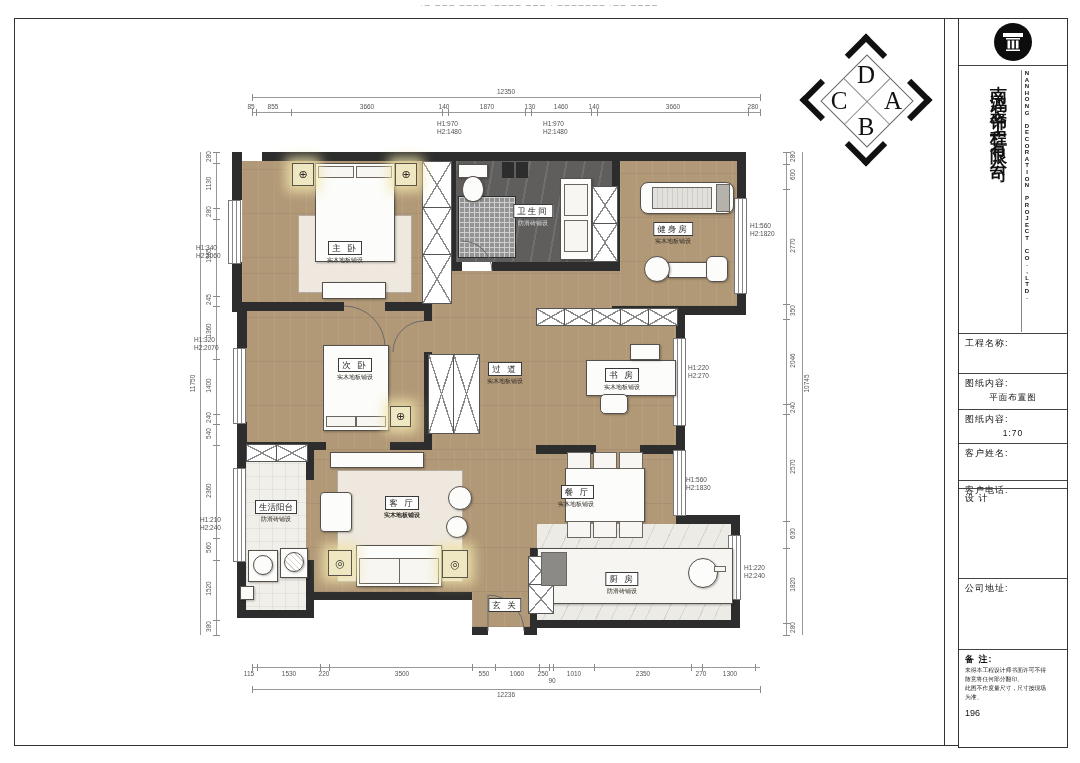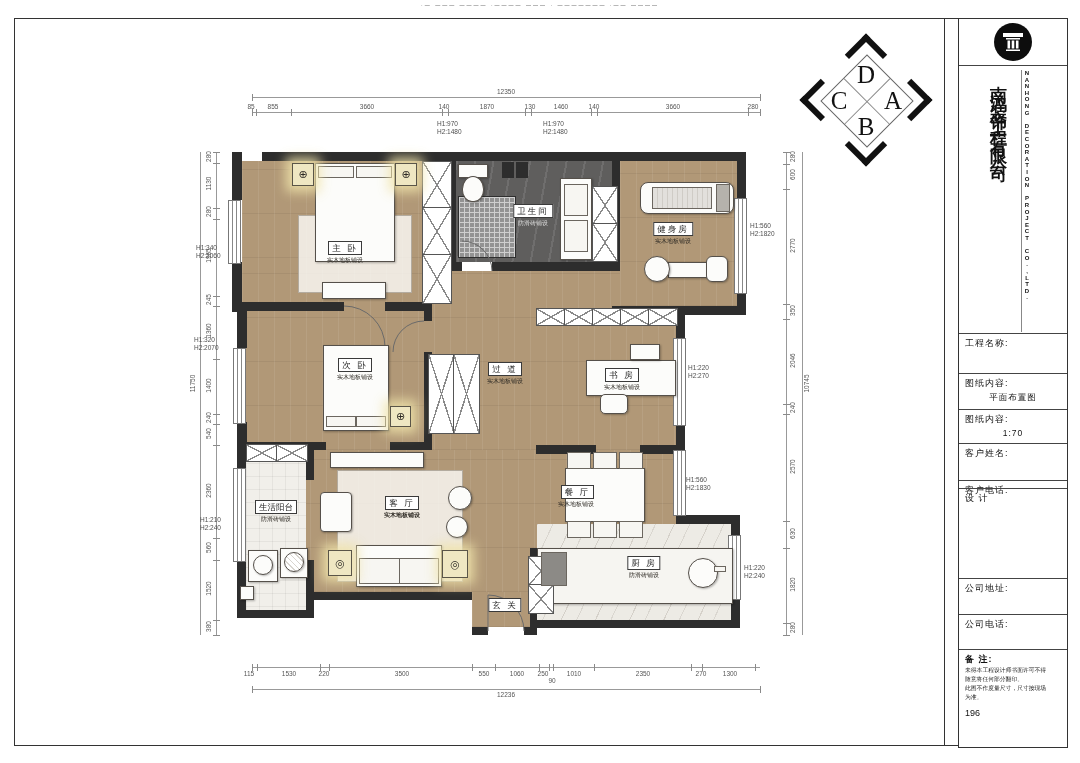--- a/index.html
+++ b/index.html
@@ -229,21 +229,21 @@
     <span class="rfloor" style="font-weight:bold;">实木地板铺设</span>
   </div>
   <div class="rlabel" style="left:576px;top:481px;text-align:right;">
     <span class="rname">餐 厅</span>
     <span class="rfloor">实木地板铺设</span>
   </div>
   <div class="rlabel" style="left:276px;top:496px;">
     <span class="rname" style="letter-spacing:0;">生活阳台</span>
     <span class="rfloor">防滑砖铺设</span>
   </div>
-  <div class="rlabel" style="left:622px;top:552px;margin-left:22px;">
+  <div class="rlabel" style="left:622px;top:568px;">
     <span class="rname">厨 房</span>
     <span class="rfloor">防滑砖铺设</span>
   </div>
   <div class="rlabel" style="left:505px;top:594px;">
     <span class="rname">玄 关</span>
   </div>
 
   <div class="thin" style="left:252px;top:97px;width:508px;height:1px;"></div>
   <div class="tickh" style="left:252px;top:94px;box-shadow:508px 0 0 0 #8a8a8a;"></div>
   <div class="dim" style="left:476px;top:88px;width:60px;">12350</div>
@@ -381,23 +381,20 @@
   <div class="tbrow" style="top:461px;height:34px;">
     <div class="tblabel">客户电话:</div>
     <span class="tbvalue"></span>
   </div>
   <div class="tbrow" style="top:469px;height:32px;">
     <div class="tblabel">设  计</div>
   </div>
   <div class="tbrow" style="top:559px;height:36px;">
     <div class="tblabel">公司地址:</div>
   </div>
-  <div class="tbrow" style="top:595px;height:35px;">
-    <div class="tblabel">公司电话:</div>
-  </div>
   <div class="tbrow" style="top:630px;height:97px;">
     <div class="tblabel" style="font-weight:bold;">备  注:</div>
     <div class="note-line">未得本工程设计师书面许可不得</div>
     <div class="note-line">随意将任何部分翻印。</div>
     <div class="note-line">此图不作度量尺寸，尺寸按现场</div>
     <div class="note-line">为准。</div>
     <div class="tblabel" style="margin-top:3px;letter-spacing:0;">196</div>
   </div>
 </div>
 

